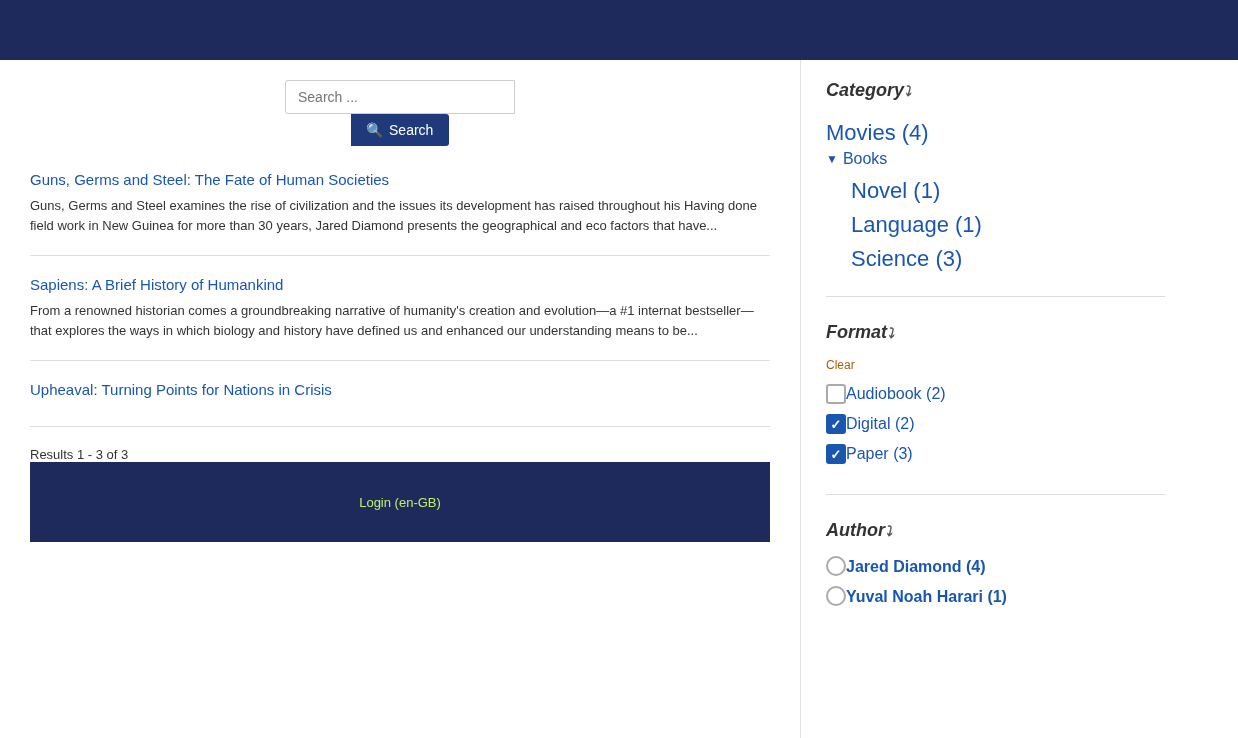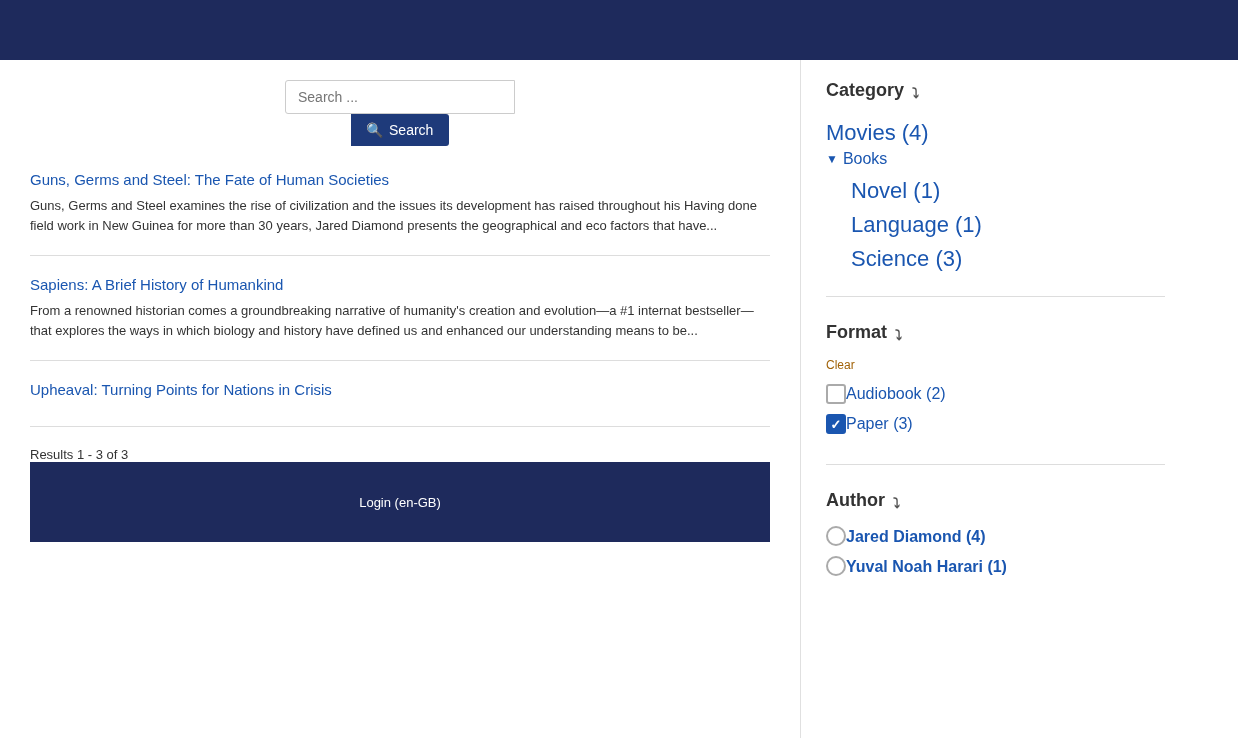--- a/index.html
+++ b/index.html
@@ -95,24 +95,24 @@
       padding-bottom: 20px;
     }
 
     .sidebar-section:last-child { border-bottom: none; }
 
     .sidebar-heading {
       font-size: 18px;
       color: #333;
       font-weight: bold;
       display: flex;
-      align-items: flex-end;
-      gap: 8px;
+      align-items: center;
       margin-bottom: 15px;
       cursor: pointer;
+      font-style: italic;
     }
 
     .chevron-icon {
       font-size: 14px;
       color: #555;
     }
 
     .category-item {
       font-size: 22px;
       color: #1a56b0;
@@ -209,21 +209,21 @@
     .footer {
       background: #1e2a5c;
       height: 80px;
       display: flex;
       align-items: center;
       justify-content: center;
       width: 100%;
     }
 
     .footer-text {
-      color: #ffffff;
+      color: #bef264;
       font-size: 13px;
     }
   </style>
 </head>
 <body>
 
 <div class="top-bar"></div>
 
 <div class="main-layout">
 
@@ -286,20 +286,24 @@
         <span class="chevron-icon">⤵</span>
       </div>
 
       <a class="format-clear">Clear</a>
 
       <div class="checkbox-row">
         <div class="checkbox-custom"></div>
         <span class="checkbox-label">Audiobook (2)</span>
       </div>
 
+      <div class="checkbox-row">
+        <div class="checkbox-custom checked"></div>
+        <span class="checkbox-label">Digital (2)</span>
+      </div>
 
       <div class="checkbox-row">
         <div class="checkbox-custom checked"></div>
         <span class="checkbox-label">Paper (3)</span>
       </div>
     </div>
 
     <div class="sidebar-section">
       <div class="sidebar-heading">
         <span>Author</span>

